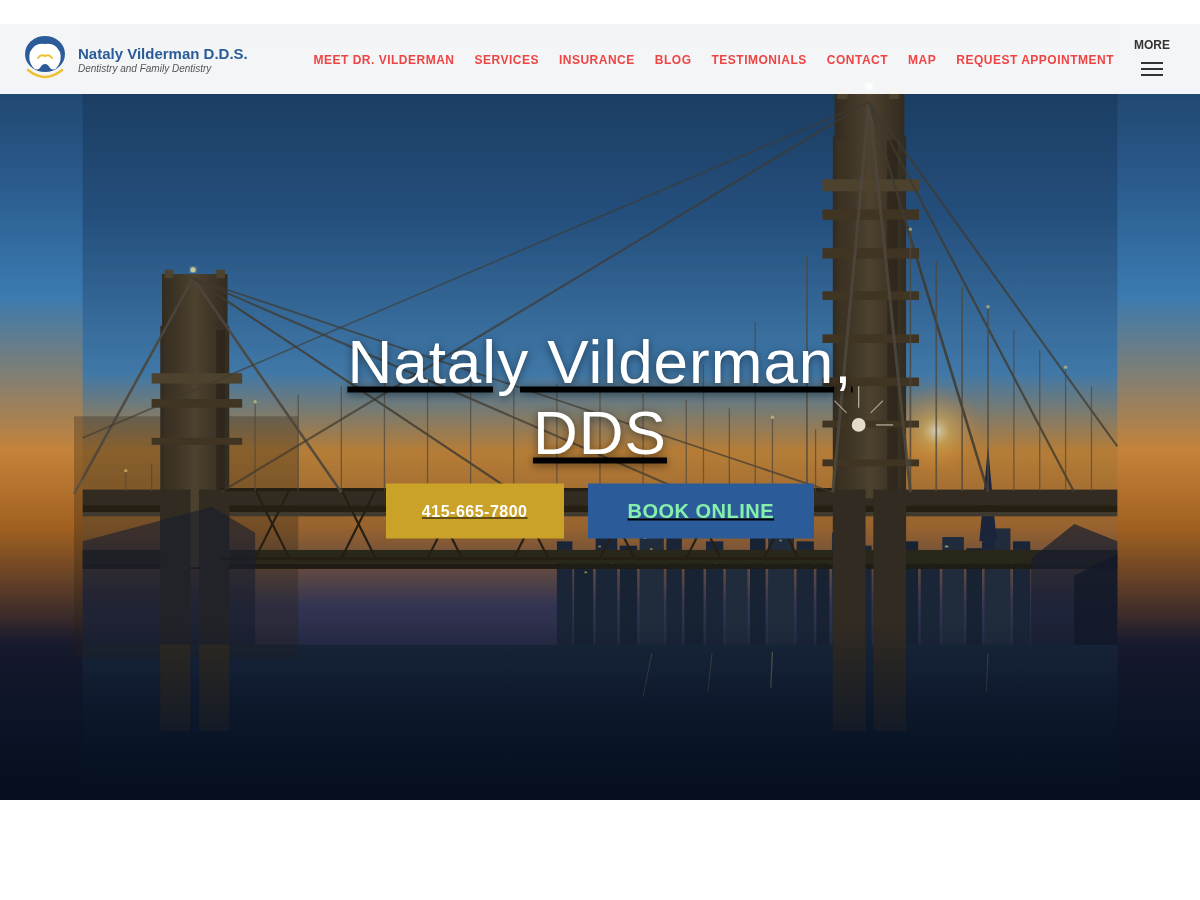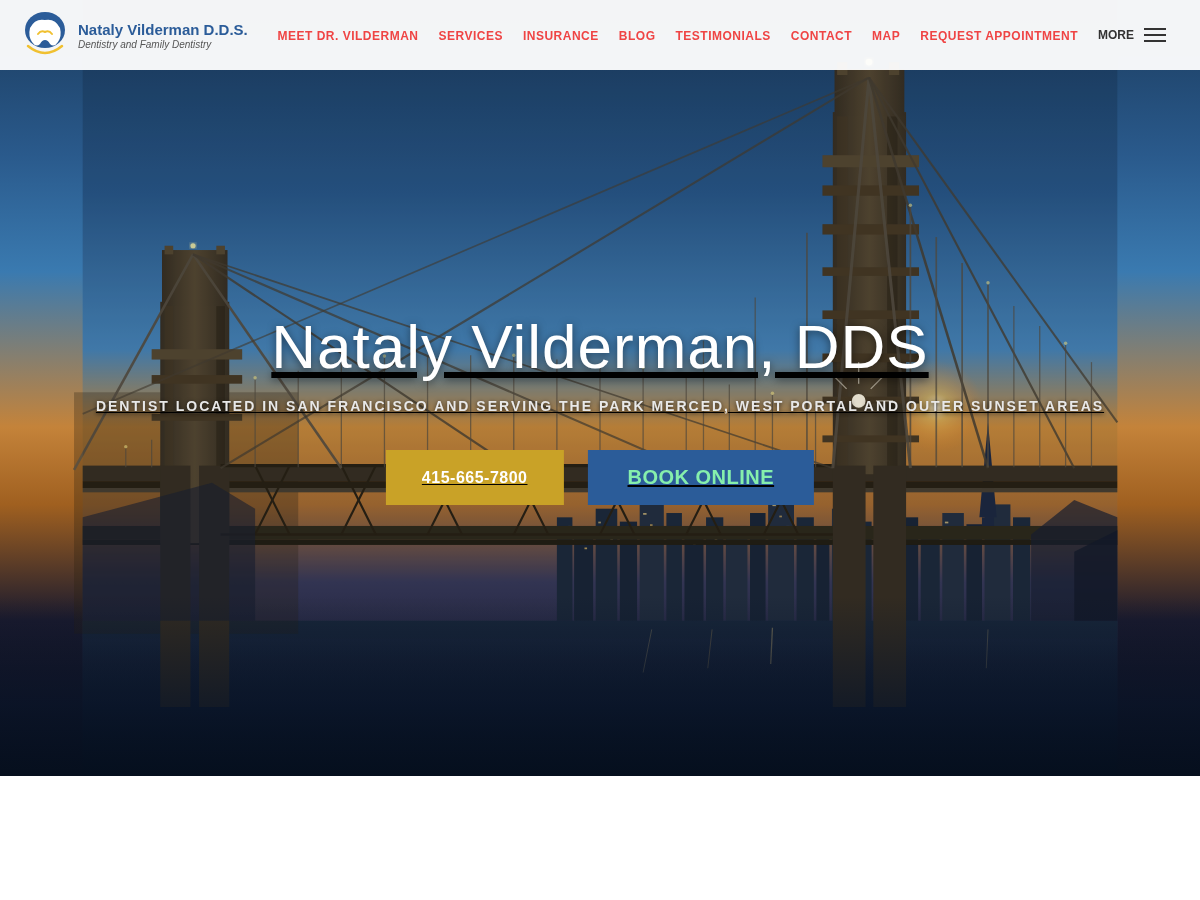--- a/index.html
+++ b/index.html
@@ -12,20 +12,21 @@
       position: relative;
     }
 
     
     .hero {
       position: relative;
       width: 1200px;
       height: 776px;
       overflow: hidden;
       background: linear-gradient(180deg, #1a3a5c 0%, #2a5a8c 20%, #3a7ab0 35%, #c4833a 55%, #a06020 65%, #1a1a2e 80%, #0d0d1a 100%);
+      margin-top: 24px;
     }
 
     
     .bridge-svg {
       position: absolute;
       top: 0;
       left: 0;
       width: 100%;
       height: 100%;
     }
@@ -93,20 +94,21 @@
 
     .nav-more {
       display: flex;
       align-items: center;
       gap: 6px;
       cursor: pointer;
       font-size: 12px;
       font-weight: 600;
       color: #333;
       padding: 0 10px;
+      flex-direction: column;
     }
 
     .hamburger {
       display: flex;
       flex-direction: column;
       gap: 4px;
       cursor: pointer;
       padding: 4px;
     }
 
@@ -478,20 +480,19 @@
             <span></span>
             <span></span>
           </div>
         </div>
       </li>
     </ul>
   </nav>
 
   <div class="hero-content">
     <h1 class="hero-title">Nataly Vilderman, DDS</h1>
-    <p class="hero-subtitle">DENTIST LOCATED IN SAN FRANCISCO AND SERVING THE PARK MERCED, WEST PORTAL AND OUTER SUNSET AREAS</p>
     <div class="hero-buttons">
       <button class="btn-phone">415-665-7800</button>
       <button class="btn-book">BOOK ONLINE</button>
     </div>
   </div>
 
 </div>
 
 </body></html>

